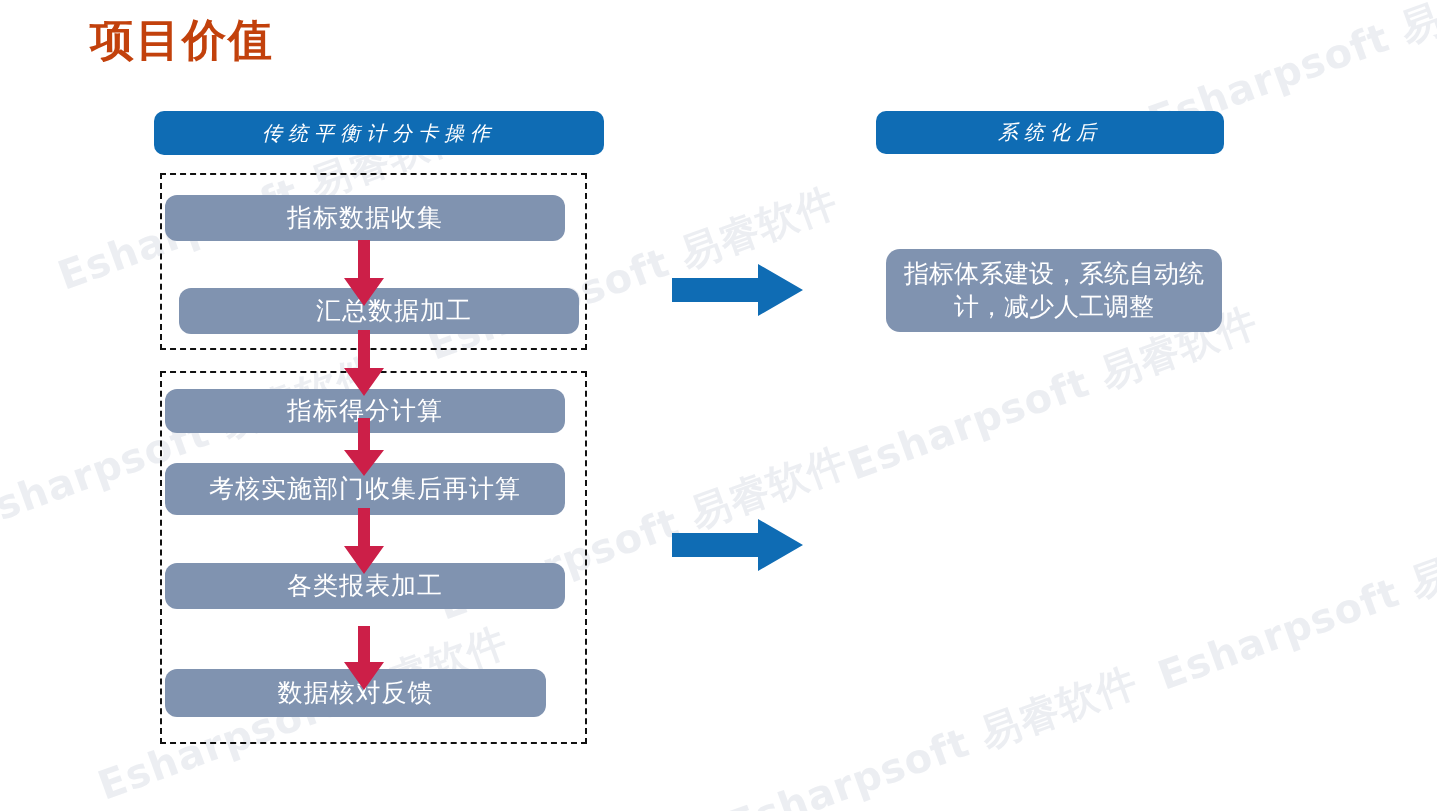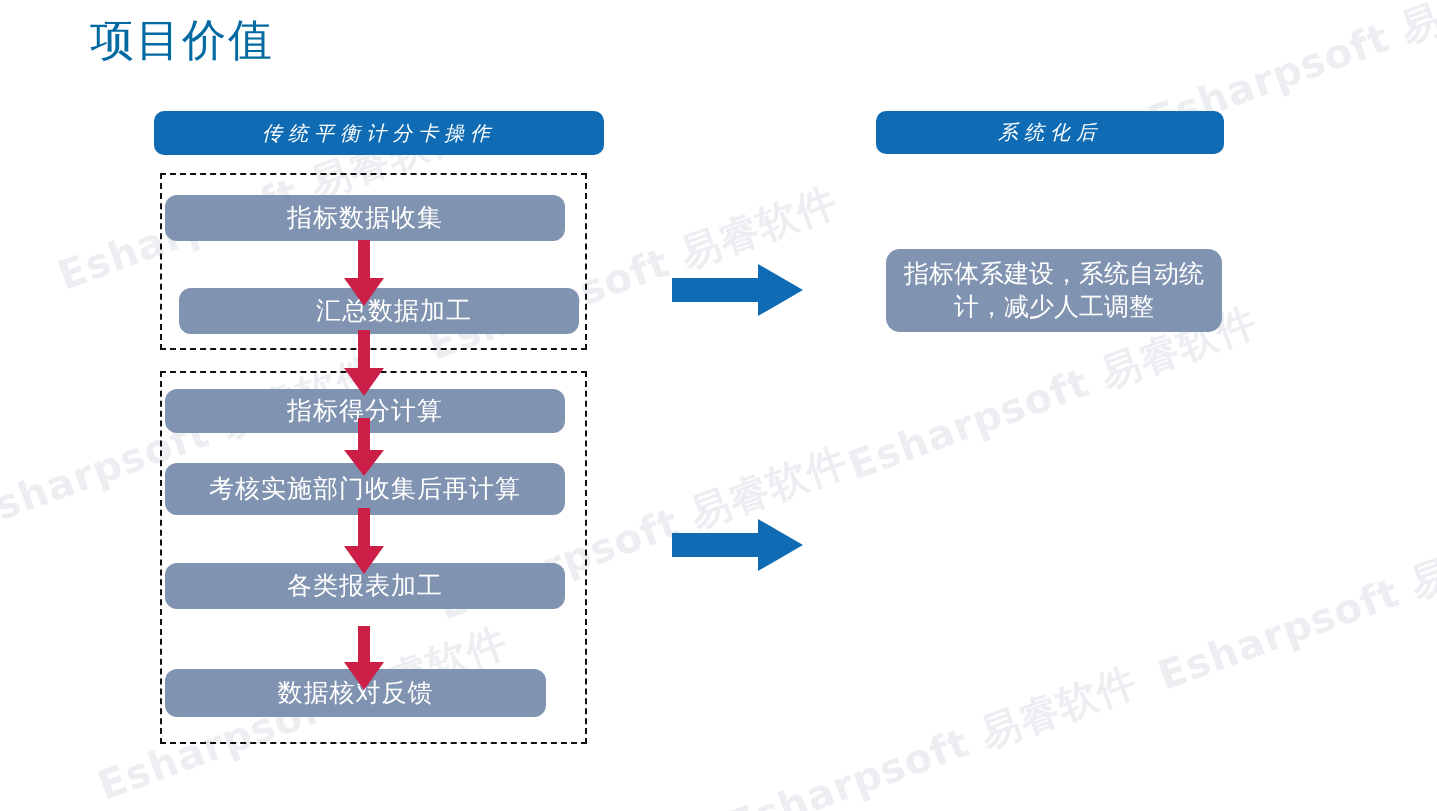--- a/index.html
+++ b/index.html
@@ -37,23 +37,23 @@
     letter-spacing: 1px;
   }
 
   
   .page-title {
     position: absolute;
     left: 90px;
     top: 14px;
     font-size: 44px;
     line-height: 1.2;
-    color: #0369a1;
-    font-family: "DejaVu Sans", "Liberation Sans", sans-serif;
-    font-weight: 400;
+    color: #c2410c;
+    font-family: "DejaVu Sans", "Liberation Sans", sans-serif;
+    font-weight: 700;
     letter-spacing: 2px;
     z-index: 5;
   }
 
   
   .pill {
     position: absolute;
     background: #0f6cb4;
     color: #ffffff;
     border-radius: 10px;

